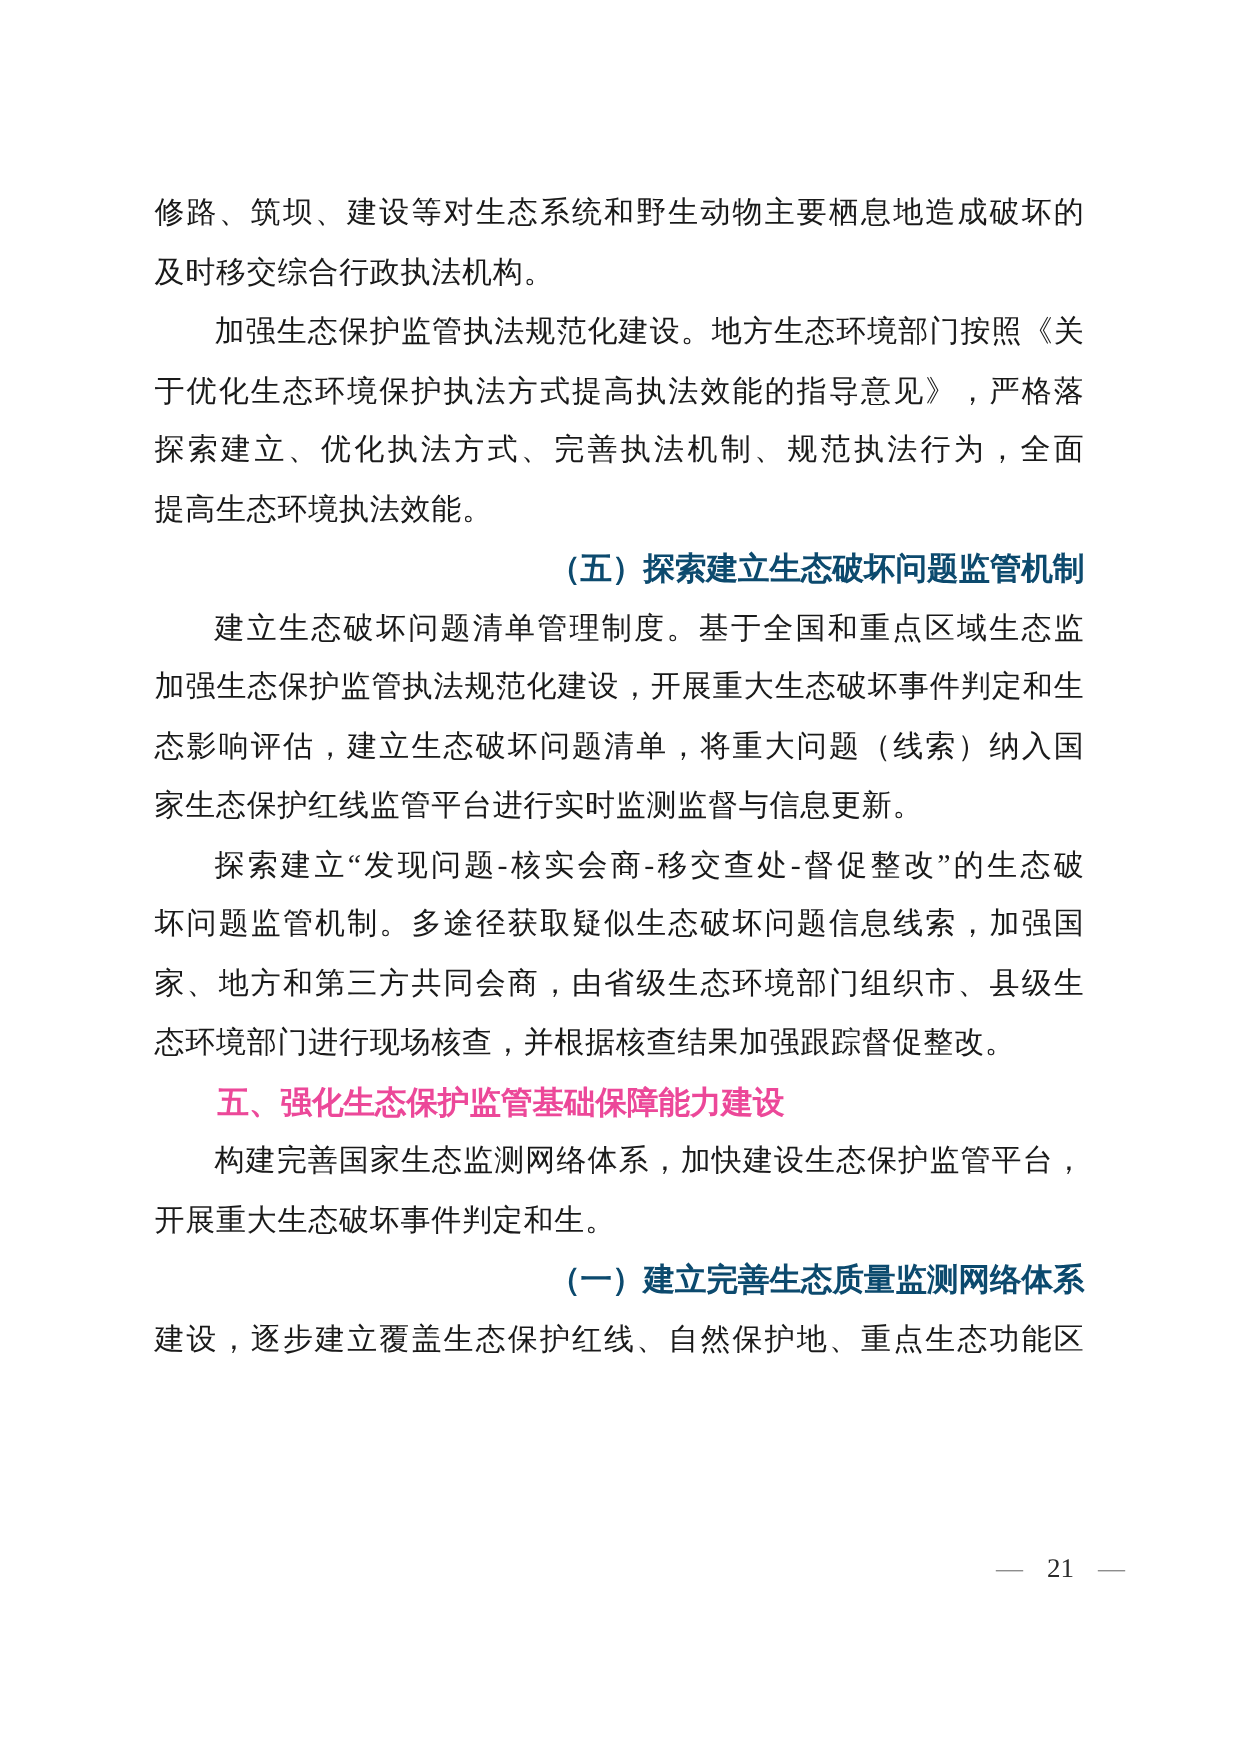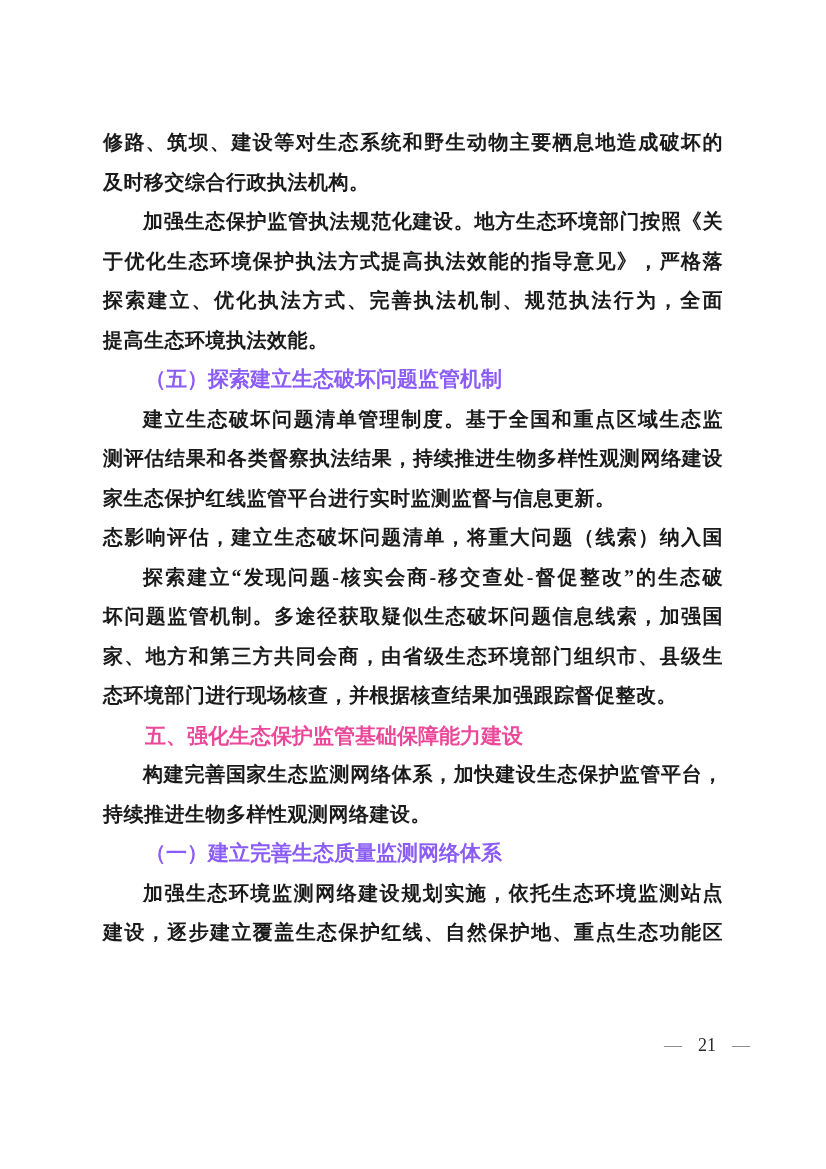--- a/index.html
+++ b/index.html
@@ -24,37 +24,37 @@
   }
   .line {
     margin: 0;
     padding: 0;
     font-size: 20px;
     line-height: 39.5px;
     text-align: justify;
     text-align-last: justify;
     white-space: nowrap;
     letter-spacing: 0.5px;
-    font-weight: bold;
   }
   .line.end {
     text-align-last: left;
   }
   .indent {
     text-indent: 2em;
   }
   .heading-kai {
     margin: 0;
     padding: 0;
     font-size: 21px;
     line-height: 39.5px;
     font-weight: bold;
     text-indent: 2em;
     font-family: "Liberation Serif", serif;
-    color: #8b5cf6;
+    color: #0c4a6e;
+    text-align: right;
   }
   .heading-hei {
     margin: 0;
     padding: 0;
     font-size: 21px;
     line-height: 39.5px;
     font-weight: bold;
     text-indent: 2em;
     font-family: "Liberation Sans", sans-serif;
     color: #ec4899;
@@ -87,37 +87,36 @@
     <p class="line end">及时移交综合行政执法机构。</p>
 
     <p class="line indent">加强生态保护监管执法规范化建设。地方生态环境部门按照《关</p>
     <p class="line">于优化生态环境保护执法方式提高执法效能的指导意见》，严格落</p>
     <p class="line">探索建立、优化执法方式、完善执法机制、规范执法行为，全面</p>
     <p class="line end">提高生态环境执法效能。</p>
 
     <h3 class="heading-kai">（五）探索建立生态破坏问题监管机制</h3>
 
     <p class="line indent">建立生态破坏问题清单管理制度。基于全国和重点区域生态监</p>
-    <p class="line">测评估结果和各类督察执法结果，持续推进生物多样性观测网络建设</p>
+    <p class="line">加强生态保护监管执法规范化建设，开展重大生态破坏事件判定和生</p>
+    <p class="line">态影响评估，建立生态破坏问题清单，将重大问题（线索）纳入国</p>
     <p class="line end">家生态保护红线监管平台进行实时监测监督与信息更新。</p>
-    <p class="line">态影响评估，建立生态破坏问题清单，将重大问题（线索）纳入国</p>
 
     <p class="line indent">探索建立“发现问题-核实会商-移交查处-督促整改”的生态破</p>
     <p class="line">坏问题监管机制。多途径获取疑似生态破坏问题信息线索，加强国</p>
     <p class="line">家、地方和第三方共同会商，由省级生态环境部门组织市、县级生</p>
     <p class="line end">态环境部门进行现场核查，并根据核查结果加强跟踪督促整改。</p>
 
     <h2 class="heading-hei">五、强化生态保护监管基础保障能力建设</h2>
 
     <p class="line indent">构建完善国家生态监测网络体系，加快建设生态保护监管平台，</p>
-    <p class="line end">持续推进生物多样性观测网络建设。</p>
+    <p class="line end">开展重大生态破坏事件判定和生。</p>
 
     <h3 class="heading-kai">（一）建立完善生态质量监测网络体系</h3>
 
-    <p class="line indent">加强生态环境监测网络建设规划实施，依托生态环境监测站点</p>
     <p class="line">建设，逐步建立覆盖生态保护红线、自然保护地、重点生态功能区</p>
 
   </div>
 
   <div class="footer">
     <span class="dash">—</span><span class="num">21</span><span class="dash">—</span>
   </div>
 </div>
 
 </body></html>

